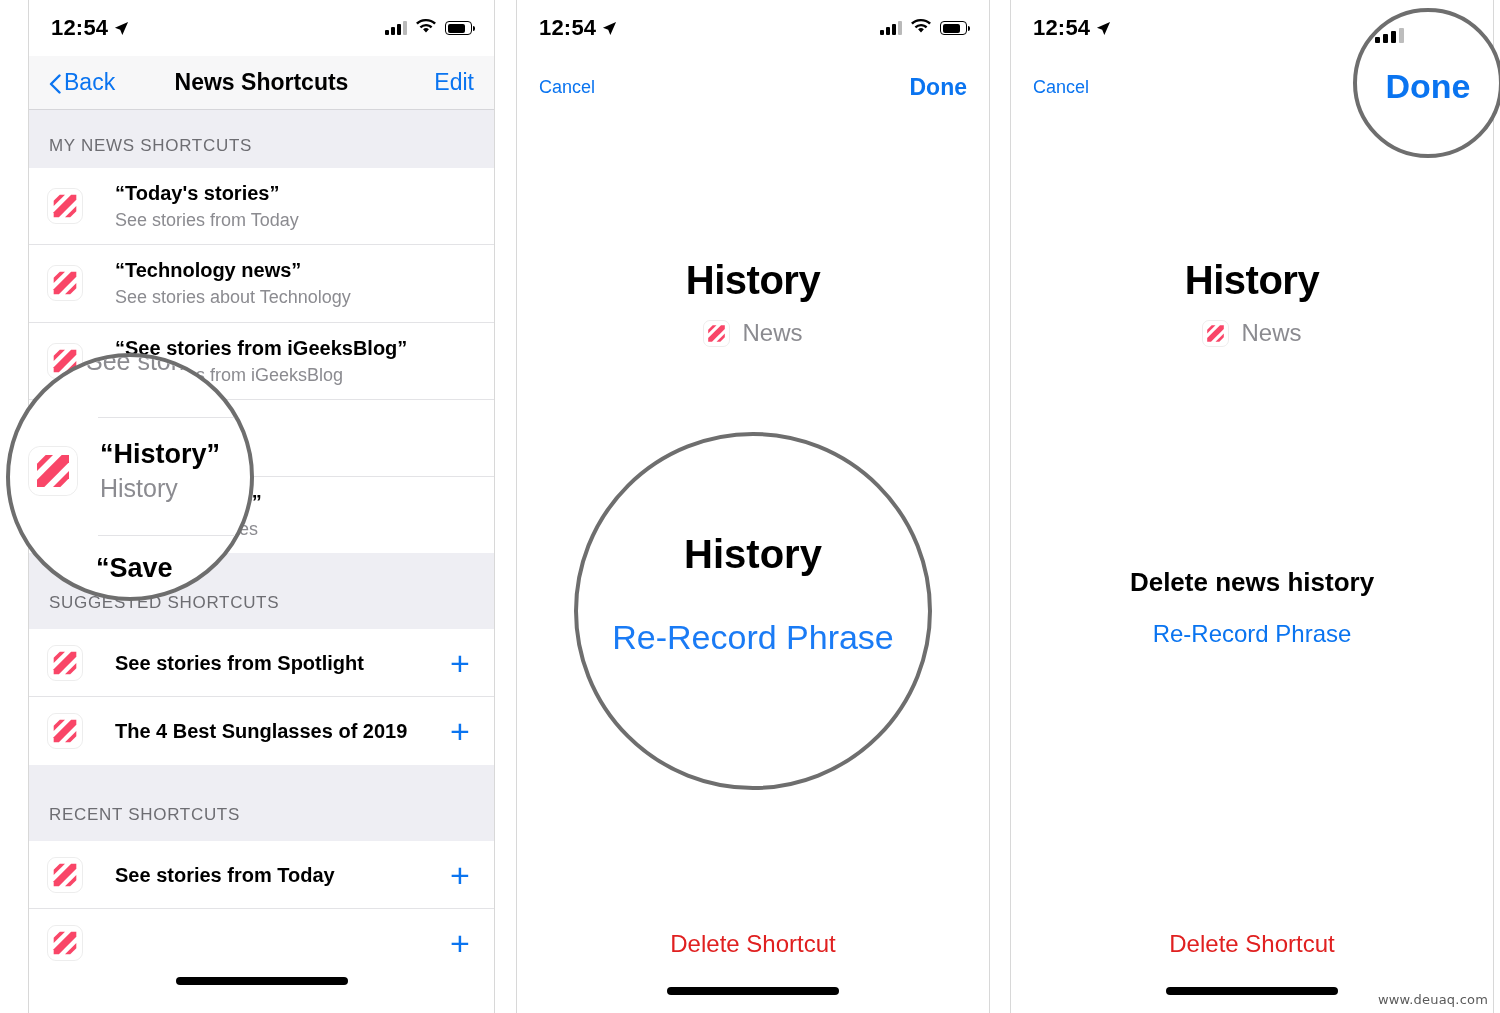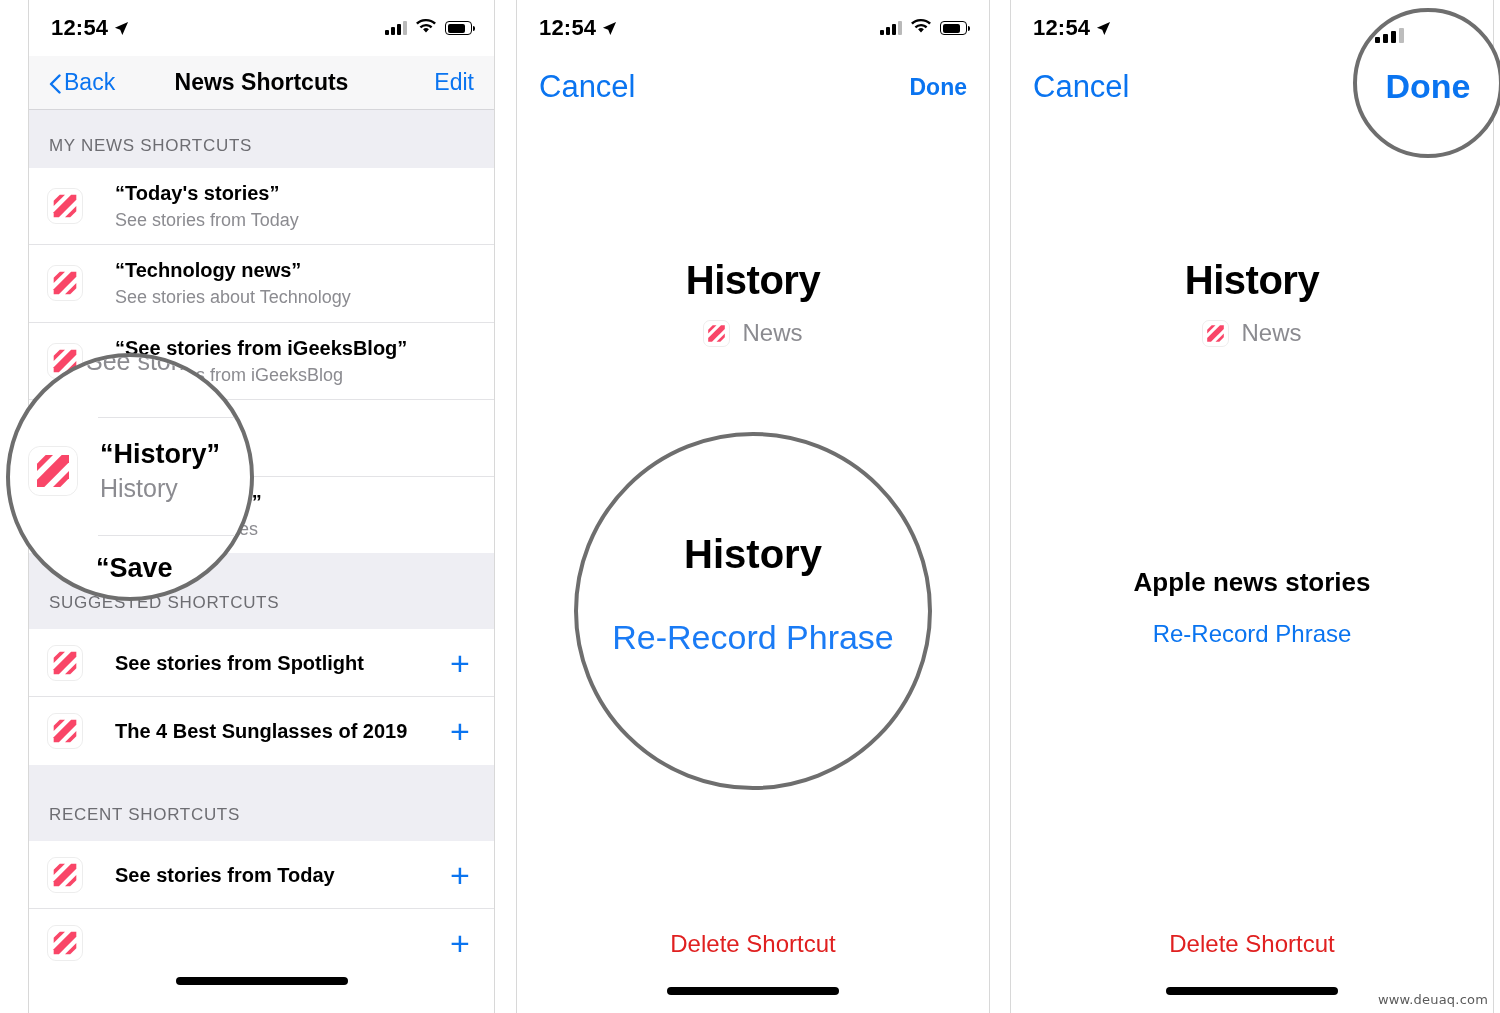--- a/index.html
+++ b/index.html
@@ -58,21 +58,21 @@
   .chev { width:12px; height:20px; }
   .nav-title { font-size: 23px; font-weight: 700; color:#000;
     position:absolute; left:0; right:0; text-align:center; pointer-events:none; }
   .nav-edit { color:#0a74f0; font-size: 23px; z-index:2; }
 
   
   .modalbar {
     height: 62px; display:flex; align-items:center; justify-content:space-between;
     padding: 0 22px; background:#fff;
   }
-  .mb-cancel { color:#0a74f0; font-size: 31px; }
+  .mb-cancel { color:#0a74f0; font-size: 18px; }
   .mb-done { color:#0a74f0; font-size: 23px; font-weight: 700; }
 
   
   .section-head {
     background:#eeeef3; padding: 26px 20px 12px 20px;
     font-size: 17px; letter-spacing: .7px; color:#6d6d72; text-transform: uppercase;
   }
   .section-head.tall { padding-top: 40px; padding-bottom: 16px; }
   .rows { background:#fff; }
   .row {
@@ -443,21 +443,21 @@
         <span class="news-icon big">
           <svg viewBox="0 0 36 36">
               <rect width="36" height="36" rx="9" fill="#fff"></rect>
               <path d="M6 24.5 24.5 6h5.5v5.5L11.5 30H6z" fill="#f94668"></path>
               <path d="M6 12.5 12.5 6H18L6 18z" fill="#f94668"></path>
               <path d="M18 30l12-12v5.5L23.5 30z" fill="#f94668"></path>
             </svg>
         </span>
         <span>News</span>
       </div>
-      <div class="m-phrase">Apple news stories</div>
+      <div class="m-phrase">Delete news history</div>
       <div class="m-rerecord">Re-Record Phrase</div>
       <div class="m-delete">Delete Shortcut</div>
     </div>
 
     <div class="home-ind"></div>
   </div>
 
   <div class="mag" id="mag1">
     <div class="m1-row" style="left:4px; top:-14px;">
       <div style="width:50px"></div>

